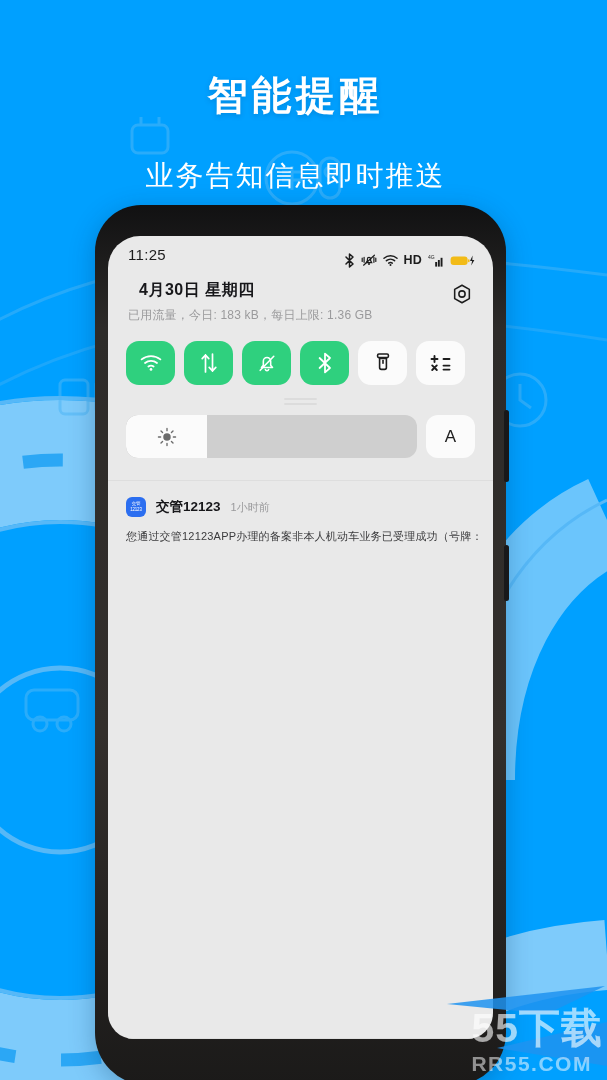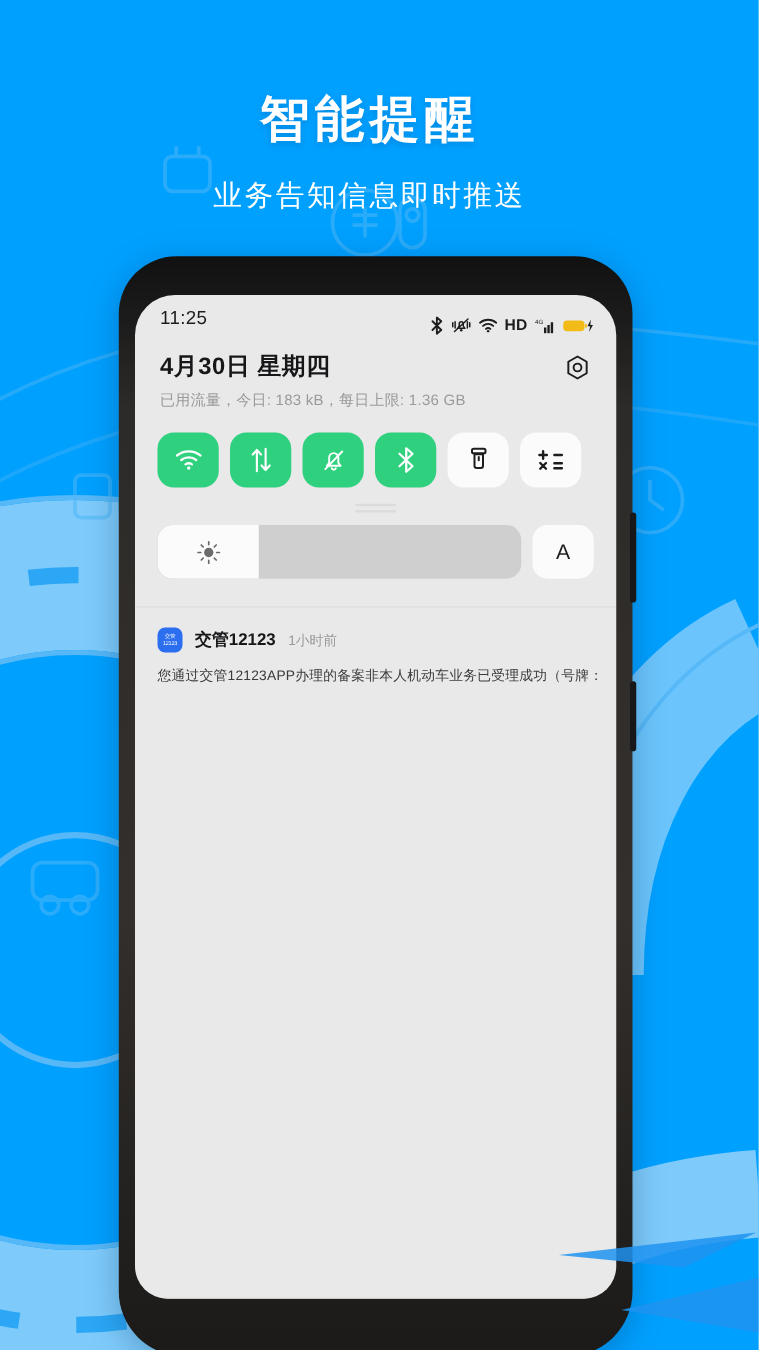--- a/index.html
+++ b/index.html
@@ -23,22 +23,22 @@
     position:absolute; top:0; left:0; right:16px;
     text-align:center; z-index:6;
   }
   .headline {
     margin-top:68px;
     font-size:40px; font-weight:bold; color:#ffffff;
     letter-spacing:4px;
     text-shadow:0 2px 5px rgba(0,70,130,.25);
   }
   .subheadline {
-    margin-top:18px;
-    font-size:23px; color:#ffffff; letter-spacing:2px;
+    margin-top:34px;
+    font-size:28px; color:#ffffff; letter-spacing:2px;
     font-weight:400;
   }
 
   
   .phone {
     position:absolute;
     left:95px; top:205px;
     width:411px; height:880px;
     background:linear-gradient(180deg,#111112 0%,#2d2b29 14%,#332f2c 60%,#1b1a19 100%);
     border-radius:46px 46px 52px 52px;
@@ -71,21 +71,21 @@
   .sb-time { font-size:15px; color:#1d1d1d; font-weight:400; letter-spacing:.3px; }
   .sb-icons { display:flex; align-items:center; gap:6px;margin-top:12px; }
   .sb-icons svg { display:block; }
   .sb-hd { font-size:12.5px; color:#1d1d1d; font-weight:600; letter-spacing:.2px; }
 
   
   .date-row {
     flex:none; padding:8px 20px 0 20px;
     display:flex; align-items:flex-start; justify-content:space-between;
   }
-  .date-main { font-size:19px; font-weight:bold; color:#17171a; letter-spacing:.5px; }
+  .date-main { font-size:16px; font-weight:bold; color:#17171a; letter-spacing:.5px;margin-left:11px; }
   .date-sub { margin-top:6px; font-size:12px; color:#9a9a9c; letter-spacing:.2px; }
   .gear-btn { margin-top:3px; width:22px; height:22px; flex:none; }
 
   
   .toggles {
     flex:none;
     display:flex; gap:9px;
     padding:17px 18px 0 18px;
   }
   .tg {
@@ -377,14 +377,18 @@
         </div>
       </div>
 
     </div>
   </div>
 
   <svg class="wm-swoosh" width="180" height="110" viewBox="0 0 180 110">
     <path d="M20 34 L178 16 L120 44 z" fill="#1e93f0" opacity=".85"></path>
     <path d="M70 78 L180 52 L180 96 z" fill="#1e93f0" opacity=".85"></path>
   </svg>
+  <div class="watermark">
+    <div class="wm-main">55下载</div>
+    <div class="wm-sub">RR55.COM</div>
+  </div>
 
 </div>
 
 </body></html>

